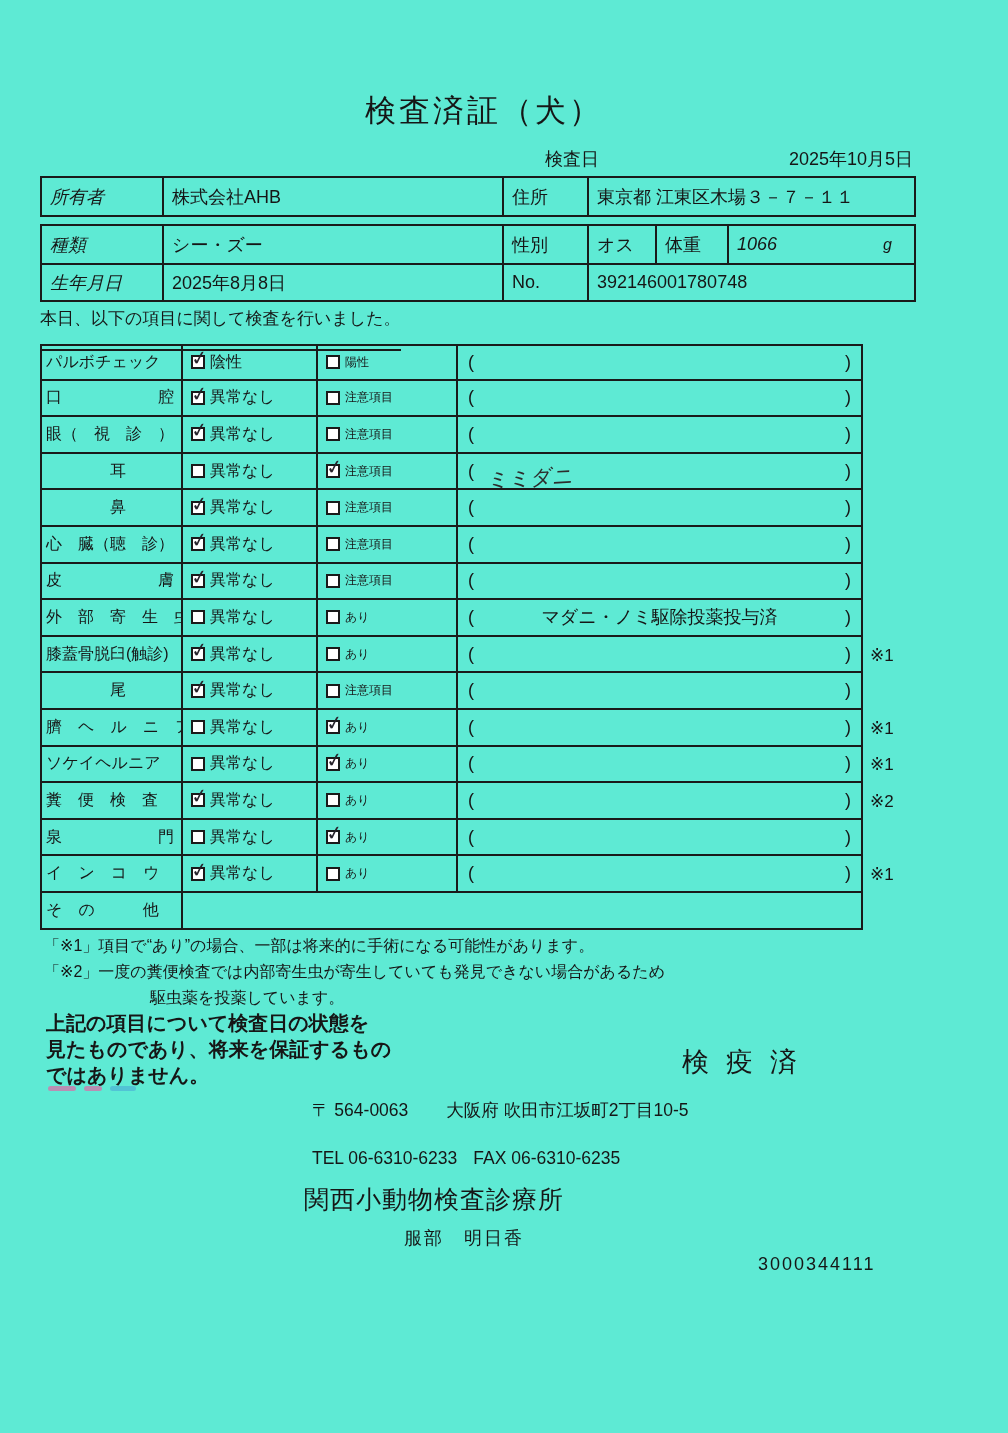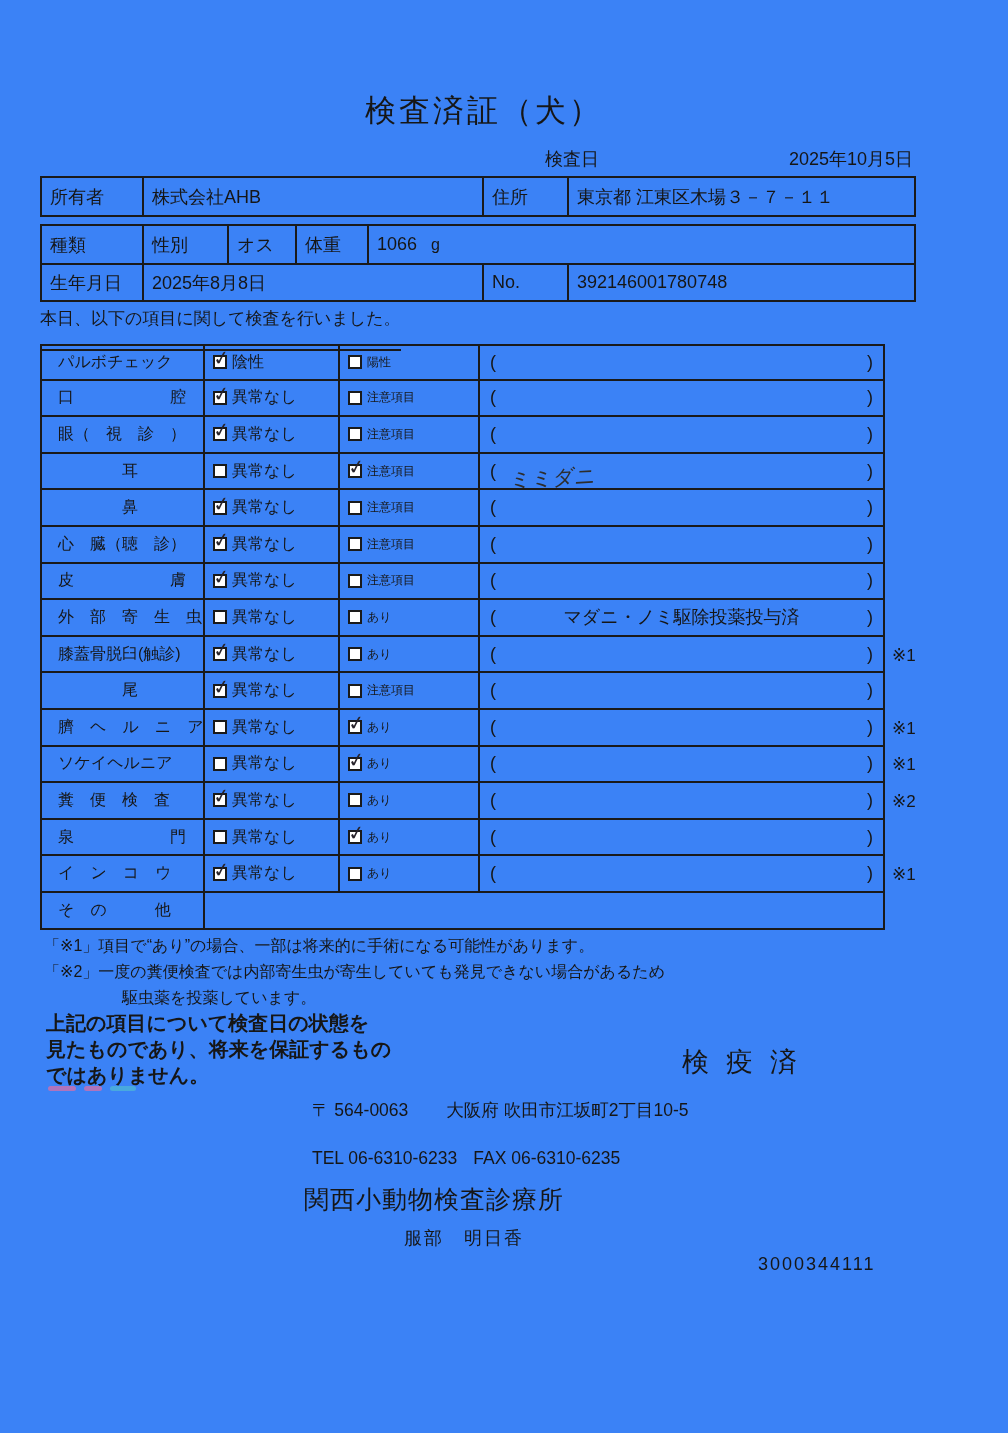--- a/index.html
+++ b/index.html
@@ -1,58 +1,58 @@
 <!DOCTYPE html>
 <html><head>
 <meta charset="utf-8">
 <style>
   * { box-sizing: border-box; margin: 0; padding: 0; }
   html,body { background: #ffffff; }
   .page {
     width: 1008px; height: 1433px; position: relative;
-    background: #3b82f6; color: #161616;
+    background: #5eead4; color: #161616;
     font-family: "Liberation Sans", "DejaVu Sans", sans-serif;
     overflow: hidden;
   }
   .title {
     position: absolute; top: 90px; left: 0; right: 40px;
     text-align: center; font-size: 31px; letter-spacing: 3px; font-weight: 500;
   }
   .date-row {
     position: absolute; top: 147px; left: 545px; width: 368px;
     display: flex; justify-content: space-between; font-size: 18px;
   }
   
   .tbl { position: absolute; left: 40px; width: 876px; border: 2px solid #1a1a1a; }
   .trow { display: flex; height: 37px; }
   .trow + .trow { border-top: 2px solid #1a1a1a; }
   .trow > div {
     border-left: 2px solid #1a1a1a; display: flex; align-items: center;
     padding: 0 8px; font-size: 18px; overflow: hidden; white-space: nowrap;
   }
   .trow > div:first-child { border-left: none; }
-  .cw-100 { width: 100px; } .cw-340 { width: 340px; } .cw-85 { width: 85px; }
+  .cw-100 { width: 120px; font-style: italic; } .cw-340 { width: 340px; } .cw-85 { width: 85px; }
   .cw-351 { width: 351px; flex: 1; } .cw-90 { width: 68px; } .cw-72 { width: 72px; }
   .cw-185 { flex: 1; }
-  .weight-cell { justify-content: flex-start; padding-right: 22px !important; }
+  .weight-cell { justify-content: space-between; padding-right: 22px !important; font-style: italic; }
   .weight-cell .unit { font-size: 16px; margin-left: 14px; }
   .intro {
     position: absolute; top: 307px; left: 40px; font-size: 17px;
     border-bottom: 2px solid #1a1a1a; padding-bottom: 19px;
   }
   
   .chk { position: absolute; top: 344px; left: 40px; }
   .chk-row { display: flex; height: 36.6px; }
   .chk-row .cell {
     border-right: 2px solid #1a1a1a; border-bottom: 2px solid #1a1a1a;
     display: flex; align-items: center; overflow: hidden;
   }
   .chk-row .cell.first { border-left: 2px solid #1a1a1a; }
   .chk-row:first-child .cell { border-top: 2px solid #1a1a1a; }
-  .w-label { width: 165px; font-size: 16px; padding: 0 16px; white-space: pre; }
+  .w-label { width: 143px; font-size: 16px; padding: 0 4px; white-space: pre; }
   .w-o1 { width: 135px; padding-left: 8px; font-size: 16px; }
   .w-o2 { width: 140px; padding-left: 8px; font-size: 12px; }
   .w-note { width: 405px; padding: 0 10px; }
   .w-rest { width: 680px; }
   .mark { width: 42px; padding-left: 7px; font-size: 17px; display: flex; align-items: center; }
   .cb {
     width: 14px; height: 14px; border: 2px solid #1a1a1a;
     margin-right: 5px; position: relative; flex: none; background: #fff;
   }
   .cb.checked::after {
@@ -60,21 +60,21 @@
     font-size: 20px; font-weight: 700; color: #26222a; transform: rotate(-8deg);
   }
   .paren { font-size: 18px; }
   .note-text { flex: 1; text-align: center; font-size: 18px; }
   .note-text.handwritten {
     text-align: left; padding-left: 14px; font-size: 21px;
     transform: rotate(-3deg) skewX(-8deg); color: #2d2d2d;
   }
   
   .footnotes { position: absolute; top: 933px; left: 44px; font-size: 16px; line-height: 26px; }
-  .fn-indent { margin-left: 78px; }
+  .fn-indent { margin-left: 106px; }
   .disclaimer { position: absolute; top: 1010px; left: 46px; font-size: 20px; font-weight: 600; line-height: 26px; }
   .smudges { position: absolute; top: 1086px; left: 48px; display: flex; gap: 8px; }
   .smudges i { display: inline-block; height: 5px; border-radius: 3px; opacity: .75; }
   .sm-pink1 { width: 28px; background: #d86fa8; }
   .sm-pink2 { width: 18px; background: #d86fa8; }
   .sm-cyan  { width: 26px; background: #4fb6d6; }
   .stamp {
     position: absolute; top: 1044px; left: 682px;
     font-size: 27px; letter-spacing: 17px; font-weight: 500; white-space: nowrap;
   }
@@ -102,20 +102,21 @@
       <div class="cw-100">所有者</div>
       <div class="cw-340">株式会社AHB</div>
       <div class="cw-85">住所</div>
       <div class="cw-351">東京都 江東区木場３－７－１１</div>
     </div>
   </div>
 
   <div class="tbl" style="top:224px;">
     <div class="trow">
       <div class="cw-100">種類</div>
+      <div class="cw-340">シー・ズー</div>
       <div class="cw-85">性別</div>
       <div class="cw-90">オス</div>
       <div class="cw-72">体重</div>
       <div class="cw-185 weight-cell">
         <span>1066</span>
         <span class="unit">g</span>
       </div>
     </div>
     <div class="trow">
       <div class="cw-100">生年月日</div>

